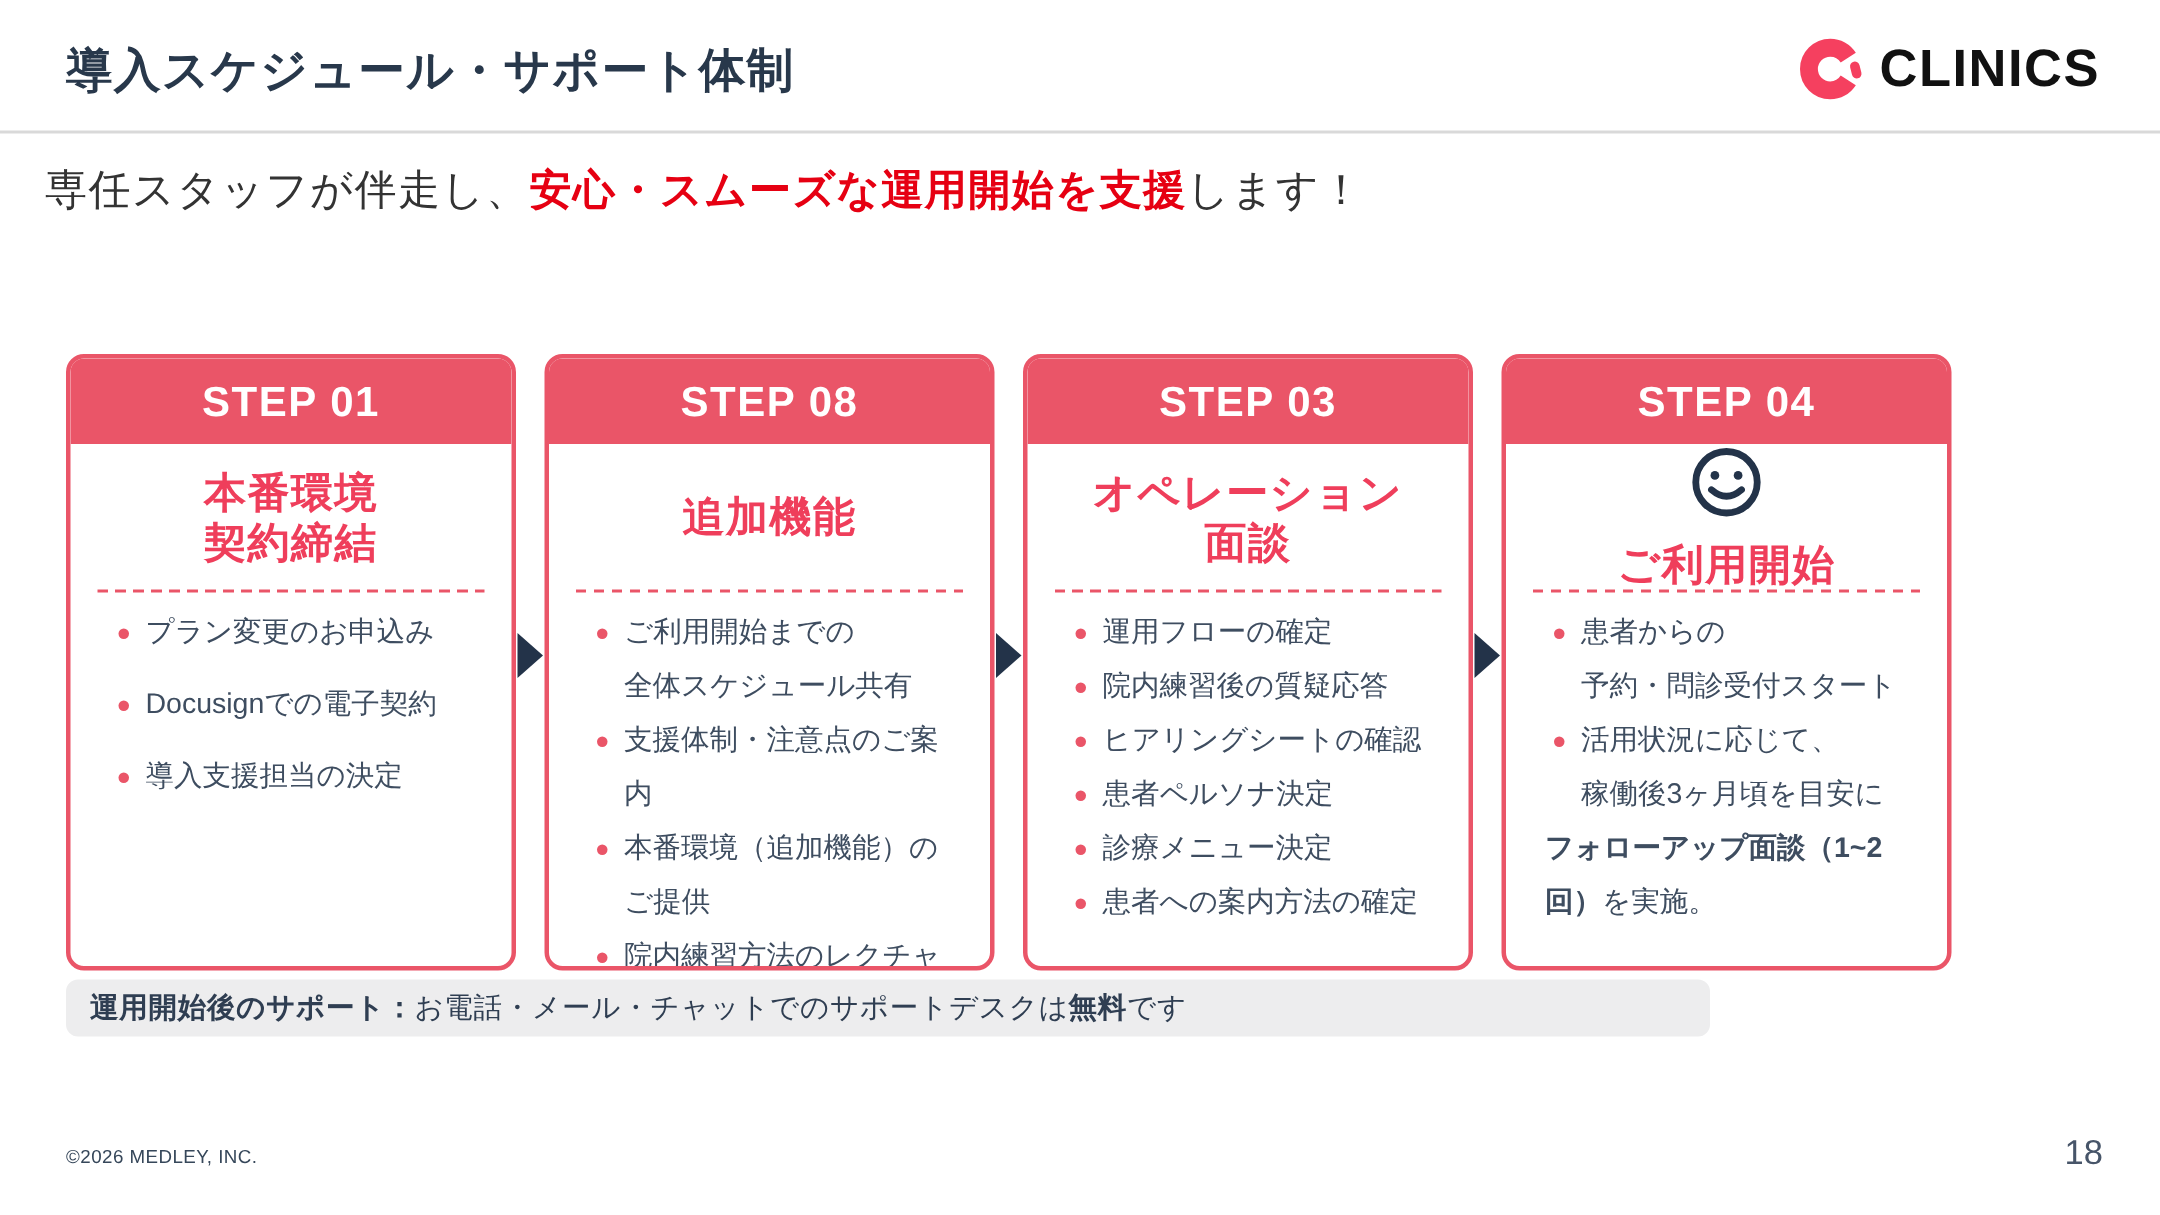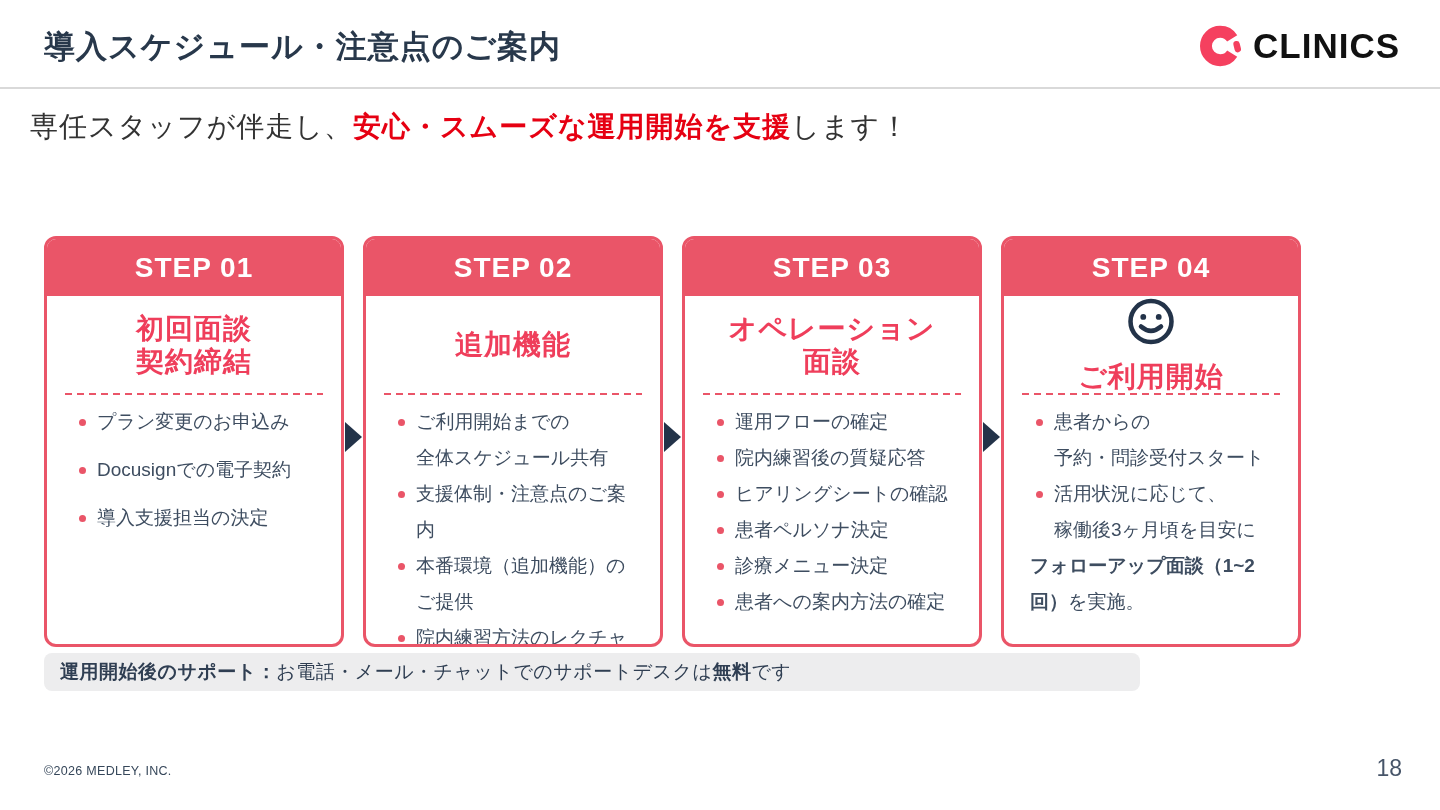--- a/index.html
+++ b/index.html
@@ -56,59 +56,59 @@
   .copyright{position:absolute;left:44px;top:764px;font-size:12.5px;color:#36475a;letter-spacing:0.3px;}
   .page-number{position:absolute;right:38px;top:755px;font-size:23px;color:#475569;}
 
   svg{display:block;}
 </style>
 </head>
 <body>
 
 <div class="slide">
 
-  <h1 class="page-title">導入スケジュール・注意点のご案内</h1>
+  <h1 class="page-title">導入スケジュール・サポート体制</h1>
 
   <div class="logo">
     <svg width="44" height="44" viewBox="0 0 48 48" aria-hidden="true">
       <circle cx="22" cy="24" r="15.5" fill="none" stroke="var(--logo-red)" stroke-width="13" pathLength="100" stroke-dasharray="0 9 82 9"></circle>
       <rect x="37" y="18.5" width="7" height="12.5" rx="3.5" fill="var(--logo-red)" transform="rotate(-14 40.5 24.5)"></rect>
     </svg>
     <span class="logo-text">CLINICS</span>
   </div>
 
   <div class="rule"></div>
 
   <p class="subtitle"><span>専任スタッフが伴走し、</span><span class="hl">安心・スムーズな運用開始を支援</span><span>します！</span></p>
 
   <div class="steps" id="steps-row">
   <section class="card card-1">
     <div class="card-head">STEP 01</div>
     <div class="card-title">
-          <span>初回面談</span>
+          <span>本番環境</span>
           <span>契約締結</span>
         </div>
     <div class="card-dash"></div>
     <ul class="card-items">
           <li>
             <span class="line">プラン変更のお申込み</span>
           </li>
           <li>
             <span class="line">Docusignでの電子契約</span>
           </li>
           <li>
             <span class="line">導入支援担当の決定</span>
           </li>
         </ul>
   </section>
 <div class="arrow-slot">
         <div class="arrow-tri"></div>
       </div>
   <section class="card card-2">
-    <div class="card-head">STEP 02</div>
+    <div class="card-head">STEP 08</div>
     <div class="card-title">
           <span>追加機能</span>
         </div>
     <div class="card-dash"></div>
     <ul class="card-items">
           <li>
             <span class="line">ご利用開始までの</span>
             <span class="line">全体スケジュール共有</span>
           </li>
           <li>

